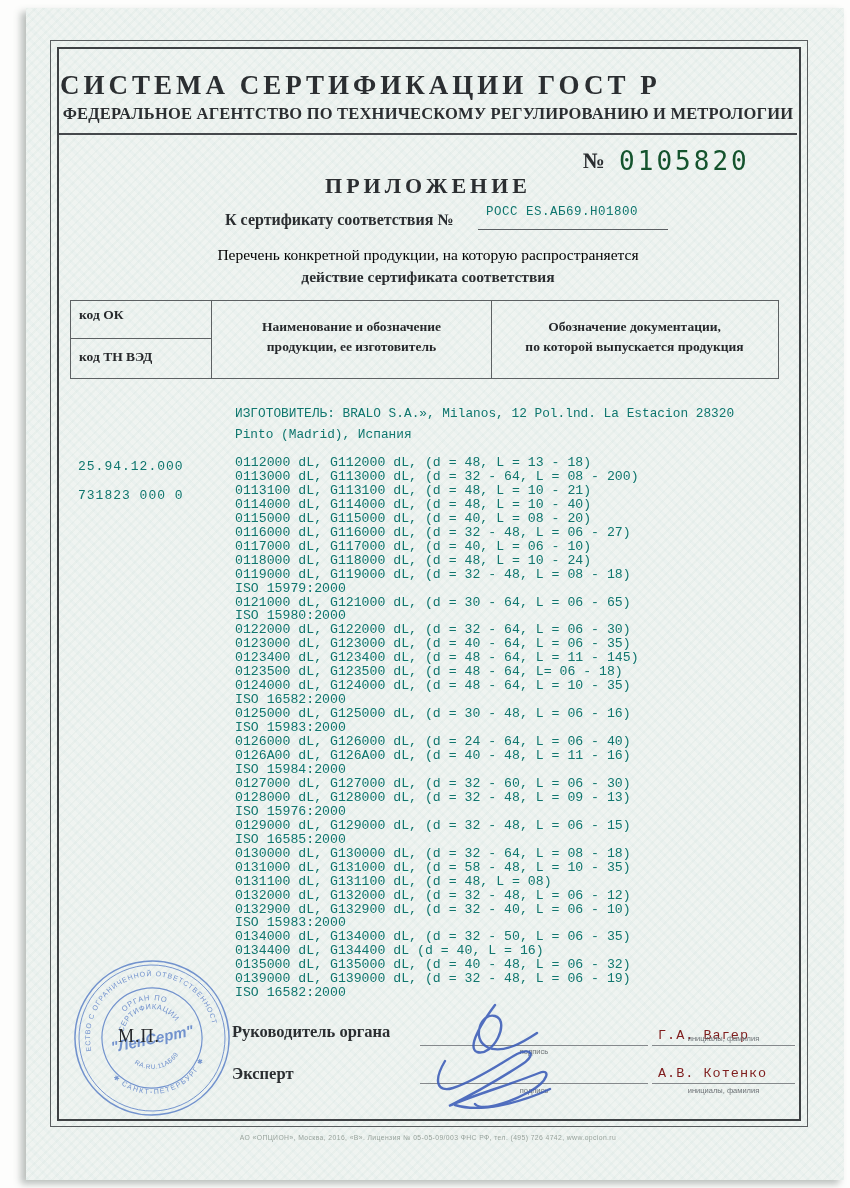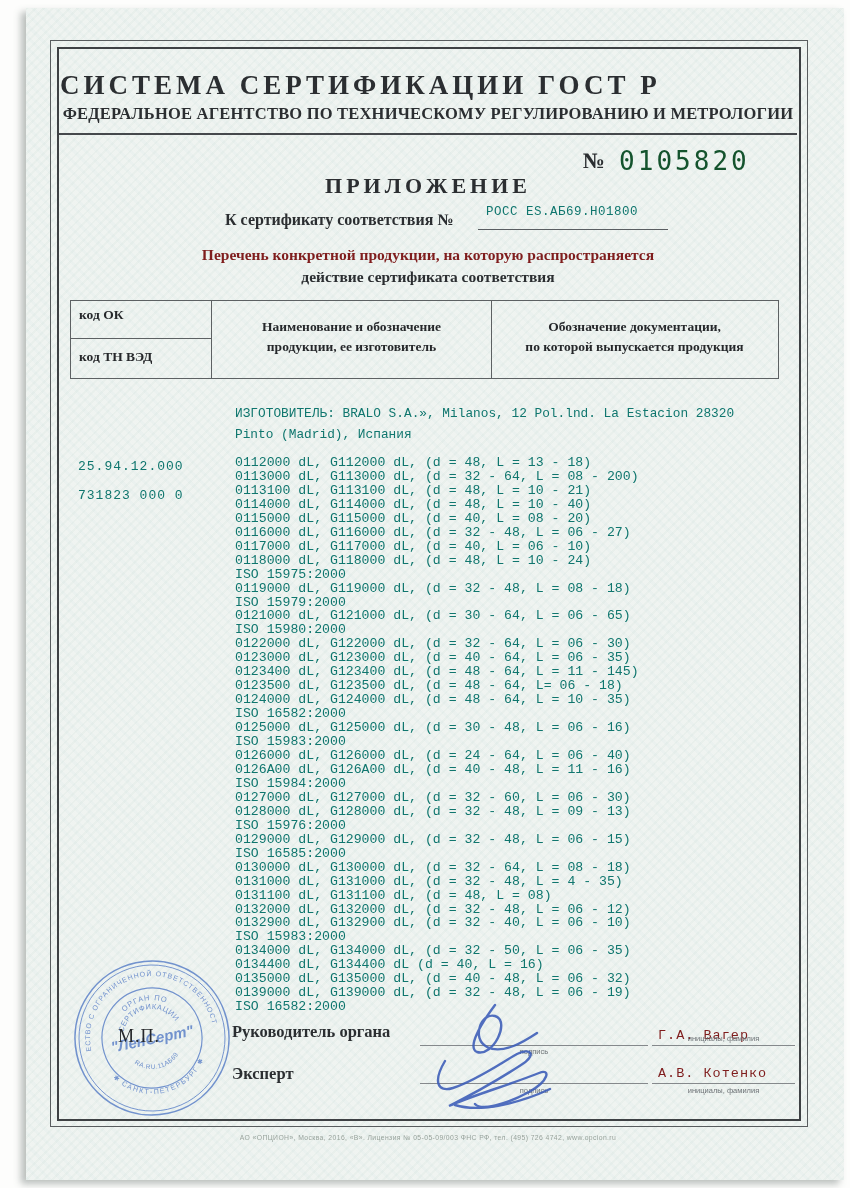--- a/index.html
+++ b/index.html
@@ -32,21 +32,21 @@
 
   .appendix-title { position:absolute; left:60px; top:173px; width:736px; text-align:center;
         font-size:22px; font-weight:bold; letter-spacing:4px; color:#2b2e31; }
 
   .cert-ref-label { position:absolute; left:225px; top:211px; font-size:16px; font-weight:bold; color:#2b2e31; }
   .cert-ref-value { position:absolute; left:486px; top:205px;
         font-family:"Liberation Mono", monospace; font-size:12.5px; letter-spacing:0.5px; color:#33363a; }
   .cert-ref-line { position:absolute; left:478px; top:229px; width:190px; border-top:1px solid #5a5e62; }
 
   .subtitle1 { position:absolute; left:60px; top:246px; width:736px; text-align:center;
-        font-size:15.5px; font-weight:bold; color:#7f1d1d; }
+        font-size:15.5px; font-weight:normal; color:#000000; }
   .subtitle2 { position:absolute; left:60px; top:268px; width:736px; text-align:center;
         font-size:15.5px; font-weight:bold; color:#2b2e31; }
 
   .tbl { position:absolute; left:70px; top:300px; width:707px; height:77px; border:1px solid #5d6163; }
   .tbl-v1 { position:absolute; left:140px; top:0; height:100%; border-left:1px solid #5d6163; }
   .tbl-v2 { position:absolute; left:420px; top:0; height:100%; border-left:1px solid #5d6163; }
   .tbl-hsplit { position:absolute; left:0; top:37px; width:140px; border-top:1px solid #5d6163; }
   .tbl-c1a { position:absolute; left:8px; top:6px; font-size:13.5px; font-weight:bold; }
   .tbl-c1b { position:absolute; left:8px; top:48px; font-size:13.5px; font-weight:bold; }
   .tbl-c2 { position:absolute; left:141px; width:279px; top:16px; text-align:center;
@@ -122,21 +122,20 @@
 
   <div class="products mono">
       <div class="product-line">0112000 dL, G112000 dL, (d = 48, L = 13 - 18)</div>
       <div class="product-line">0113000 dL, G113000 dL, (d = 32 - 64, L = 08 - 200)</div>
       <div class="product-line">0113100 dL, G113100 dL, (d = 48, L = 10 - 21)</div>
       <div class="product-line">0114000 dL, G114000 dL, (d = 48, L = 10 - 40)</div>
       <div class="product-line">0115000 dL, G115000 dL, (d = 40, L = 08 - 20)</div>
       <div class="product-line">0116000 dL, G116000 dL, (d = 32 - 48, L = 06 - 27)</div>
       <div class="product-line">0117000 dL, G117000 dL, (d = 40, L = 06 - 10)</div>
       <div class="product-line">0118000 dL, G118000 dL, (d = 48, L = 10 - 24)</div>
-      <div class="product-line">ISO 15975:2000</div>
       <div class="product-line">0119000 dL, G119000 dL, (d = 32 - 48, L = 08 - 18)</div>
       <div class="product-line">ISO 15979:2000</div>
       <div class="product-line">0121000 dL, G121000 dL, (d = 30 - 64, L = 06 - 65)</div>
       <div class="product-line">ISO 15980:2000</div>
       <div class="product-line">0122000 dL, G122000 dL, (d = 32 - 64, L = 06 - 30)</div>
       <div class="product-line">0123000 dL, G123000 dL, (d = 40 - 64, L = 06 - 35)</div>
       <div class="product-line">0123400 dL, G123400 dL, (d = 48 - 64, L = 11 - 145)</div>
       <div class="product-line">0123500 dL, G123500 dL, (d = 48 - 64, L= 06 - 18)</div>
       <div class="product-line">0124000 dL, G124000 dL, (d = 48 - 64, L = 10 - 35)</div>
       <div class="product-line">ISO 16582:2000</div>
@@ -144,21 +143,21 @@
       <div class="product-line">ISO 15983:2000</div>
       <div class="product-line">0126000 dL, G126000 dL, (d = 24 - 64, L = 06 - 40)</div>
       <div class="product-line">0126A00 dL, G126A00 dL, (d = 40 - 48, L = 11 - 16)</div>
       <div class="product-line">ISO 15984:2000</div>
       <div class="product-line">0127000 dL, G127000 dL, (d = 32 - 60, L = 06 - 30)</div>
       <div class="product-line">0128000 dL, G128000 dL, (d = 32 - 48, L = 09 - 13)</div>
       <div class="product-line">ISO 15976:2000</div>
       <div class="product-line">0129000 dL, G129000 dL, (d = 32 - 48, L = 06 - 15)</div>
       <div class="product-line">ISO 16585:2000</div>
       <div class="product-line">0130000 dL, G130000 dL, (d = 32 - 64, L = 08 - 18)</div>
-      <div class="product-line">0131000 dL, G131000 dL, (d = 32 - 48, L = 4 - 35)</div>
+      <div class="product-line">0131000 dL, G131000 dL, (d = 58 - 48, L = 10 - 35)</div>
       <div class="product-line">0131100 dL, G131100 dL, (d = 48, L = 08)</div>
       <div class="product-line">0132000 dL, G132000 dL, (d = 32 - 48, L = 06 - 12)</div>
       <div class="product-line">0132900 dL, G132900 dL, (d = 32 - 40, L = 06 - 10)</div>
       <div class="product-line">ISO 15983:2000</div>
       <div class="product-line">0134000 dL, G134000 dL, (d = 32 - 50, L = 06 - 35)</div>
       <div class="product-line">0134400 dL, G134400 dL (d = 40, L = 16)</div>
       <div class="product-line">0135000 dL, G135000 dL, (d = 40 - 48, L = 06 - 32)</div>
       <div class="product-line">0139000 dL, G139000 dL, (d = 32 - 48, L = 06 - 19)</div>
       <div class="product-line">ISO 16582:2000</div>
     </div>

